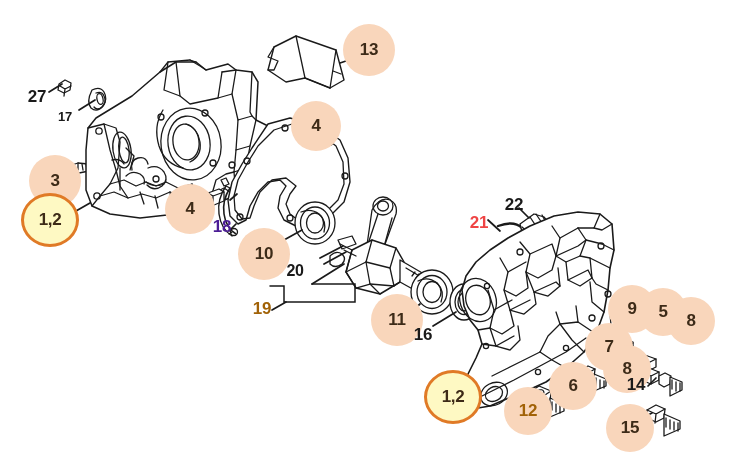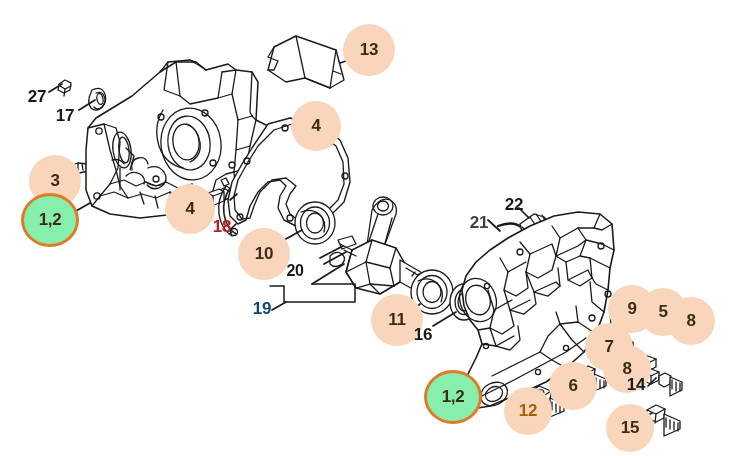--- a/index.html
+++ b/index.html
@@ -30,21 +30,21 @@
     color: #3d2b18;
     font-family: "Liberation Sans", sans-serif;
     font-weight: bold;
     letter-spacing: -0.3px;
     user-select: none;
   }
   .callout.disc {
     background: #f9d6bb;
   }
   .callout.ring {
-    background: #86efac;
+    background: #fef9c3;
     border: 3px solid #a16207;
     box-sizing: border-box;
   }
   .callout.plain {
     background: transparent;
     color: #1a1a1a;
   }
 </style>
 </head>
 <body>
@@ -383,57 +383,57 @@
       <line x1="272" y1="310" x2="286" y2="302"></line>
       <line x1="312" y1="284" x2="344" y2="264"></line>
       <line x1="230" y1="200" x2="237" y2="194"></line>
     </g>
   </svg>
 
   <div id="callout-layer">
       <div class="callout plain" style="left: 20px; top: 84px; width: 34px; height: 26px; font-size: 17px; color: rgb(26, 26, 26);">
         <span>27</span>
       </div>
-      <div class="callout plain" style="left: 48px; top: 103px; width: 34px; height: 26px; font-size: 17px; color: rgb(26, 26, 26);">
+      <div class="callout plain" style="left: 48px; top: 103px; width: 34px; height: 26px; font-size: 13px; color: rgb(26, 26, 26);">
         <span>17</span>
       </div>
       <div class="callout disc" style="left: 29px; top: 155px; width: 52px; height: 52px; font-size: 17px; background: rgb(249, 214, 187); color: rgb(61, 43, 24);">
         <span>3</span>
       </div>
       <div class="callout ring" style="left: 21px; top: 193px; width: 58px; height: 54px; font-size: 17px; border-color: rgb(224, 122, 38); color: rgb(61, 43, 24);">
         <span>1,2</span>
       </div>
       <div class="callout disc" style="left: 343px; top: 24px; width: 52px; height: 52px; font-size: 17px; background: rgb(249, 214, 187); color: rgb(61, 43, 24);">
         <span>13</span>
       </div>
       <div class="callout disc" style="left: 291px; top: 101px; width: 50px; height: 50px; font-size: 17px; background: rgb(249, 214, 187); color: rgb(61, 43, 24);">
         <span>4</span>
       </div>
       <div class="callout disc" style="left: 165px; top: 184px; width: 50px; height: 50px; font-size: 17px; background: rgb(249, 214, 187); color: rgb(61, 43, 24);">
         <span>4</span>
       </div>
-      <div class="callout plain" style="left: 205px; top: 214px; width: 34px; height: 26px; font-size: 17px; color: #b91c1c;">
+      <div class="callout plain" style="left: 205px; top: 214px; width: 34px; height: 26px; font-size: 17px; color: #4c1d95;">
         <span>18</span>
       </div>
       <div class="callout disc" style="left: 238px; top: 228px; width: 52px; height: 52px; font-size: 17px; background: rgb(249, 214, 187); color: rgb(61, 43, 24);">
         <span>10</span>
       </div>
       <div class="callout plain" style="left: 277px; top: 258px; width: 36px; height: 26px; font-size: 16px; color: rgb(26, 26, 26);">
         <span>20</span>
       </div>
-      <div class="callout plain" style="left: 244px; top: 296px; width: 36px; height: 26px; font-size: 17px; color: #0c4a6e;">
+      <div class="callout plain" style="left: 244px; top: 296px; width: 36px; height: 26px; font-size: 17px; color: #a16207;">
         <span>19</span>
       </div>
       <div class="callout disc" style="left: 371px; top: 294px; width: 52px; height: 52px; font-size: 17px; background: rgb(249, 214, 187); color: rgb(61, 43, 24);">
         <span>11</span>
       </div>
       <div class="callout plain" style="left: 405px; top: 322px; width: 36px; height: 26px; font-size: 17px; color: rgb(26, 26, 26); text-align: right;">
         <span>16</span>
       </div>
-      <div class="callout plain" style="left: 461px; top: 210px; width: 36px; height: 26px; font-size: 17px; color: #404040;">
+      <div class="callout plain" style="left: 461px; top: 210px; width: 36px; height: 26px; font-size: 17px; color: #ef4444;">
         <span>21</span>
       </div>
       <div class="callout plain" style="left: 496px; top: 192px; width: 36px; height: 26px; font-size: 17px; color: rgb(26, 26, 26);">
         <span>22</span>
       </div>
       <div class="callout disc" style="left: 608px; top: 285px; width: 48px; height: 48px; font-size: 17px; background: rgb(249, 214, 187); color: rgb(61, 43, 24);">
         <span>9</span>
       </div>
       <div class="callout disc" style="left: 639px; top: 288px; width: 48px; height: 48px; font-size: 17px; background: rgb(249, 214, 187); color: rgb(61, 43, 24);">
         <span>5</span>

